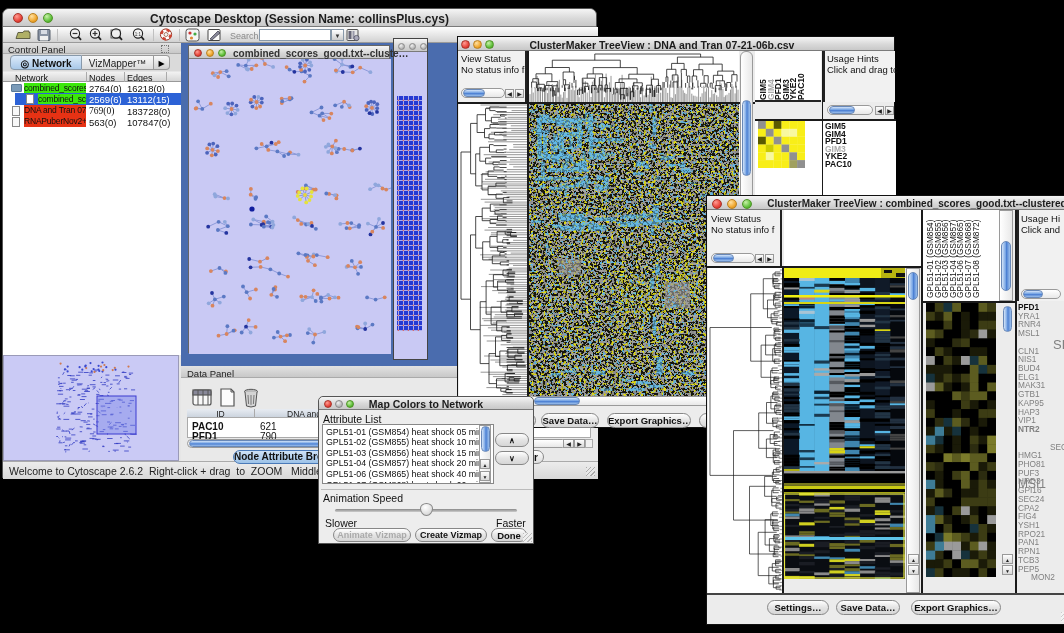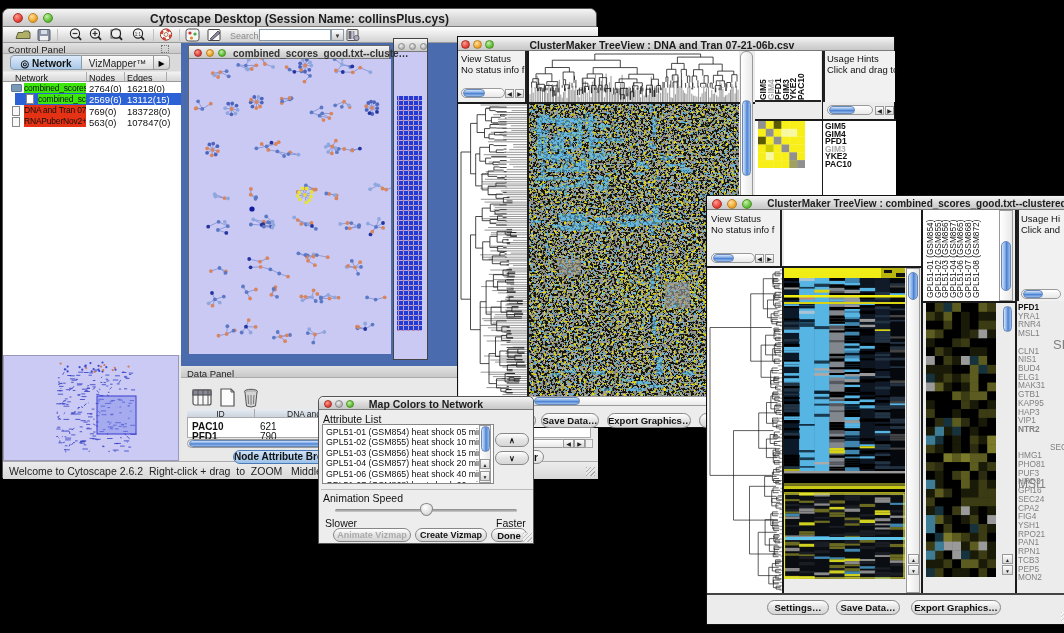--- a/index.html
+++ b/index.html
@@ -86,21 +86,21 @@
     <div class="abs" style="left:21px;top:73.5px;width:62px;height:10.5px;background:#3be80a;font-size:8.5px;color:#111;letter-spacing:-0.2px;white-space:nowrap;overflow:hidden;line-height:10.5px;">combined_scores_</div>
     <div class="lbl" style="left:86px;top:74px;font-size:9.5px;color:#111;">2764(0)</div>
     <div class="lbl" style="left:124px;top:74px;font-size:9.5px;color:#111;">16218(0)</div>
     <div class="abs" style="left:12px;top:84.3px;width:166px;height:11.3px;background:#2c62d6;"></div>
     <div class="abs" style="left:23px;top:85.3px;width:8px;height:10px;background:#fff;border:1px solid #888;"></div>
     <div class="abs" style="left:35px;top:84.8px;width:48px;height:10.5px;background:#3be80a;font-size:8.5px;color:#111;letter-spacing:-0.2px;white-space:nowrap;overflow:hidden;line-height:10.5px;">combined_sco</div>
     <div class="lbl" style="left:86px;top:85.3px;font-size:9.5px;color:#fff;">2569(6)</div>
     <div class="lbl" style="left:124px;top:85.3px;font-size:9.5px;color:#fff;">13112(15)</div>
     <div class="abs" style="left:9px;top:96.6px;width:8px;height:10px;background:#f8f8f8;border:1px solid #888;"></div>
     <div class="abs" style="left:21px;top:96.1px;width:62px;height:10.5px;background:#e63214;font-size:8.5px;color:#111;letter-spacing:-0.2px;white-space:nowrap;overflow:hidden;line-height:10.5px;">DNA and Tran 07</div>
-    <div class="lbl" style="left:86px;top:96.6px;font-size:9.5px;color:#111;">769(0)</div>
+    <div class="lbl" style="left:86px;top:96.6px;font-size:9.5px;color:#111;font-family:Liberation Serif, serif;">769(0)</div>
     <div class="lbl" style="left:124px;top:96.6px;font-size:9.5px;color:#111;">183728(0)</div>
     <div class="abs" style="left:9px;top:107.89999999999999px;width:8px;height:10px;background:#f8f8f8;border:1px solid #888;"></div>
     <div class="abs" style="left:21px;top:107.39999999999999px;width:62px;height:10.5px;background:#e63214;font-size:8.5px;color:#111;letter-spacing:-0.2px;white-space:nowrap;overflow:hidden;line-height:10.5px;">RNAPuberNov2+!</div>
     <div class="lbl" style="left:86px;top:107.89999999999999px;font-size:9.5px;color:#111;">563(0)</div>
     <div class="lbl" style="left:124px;top:107.89999999999999px;font-size:9.5px;color:#111;">107847(0)</div>
     <div class="abs" style="left:0;top:346px;width:176px;height:106px;background:#cacaf5;border:1px solid #9a9ab8;"><svg width="176" height="105" viewBox="0 0 176 105">
         <path d="M67.6 24.2h5.3M65.9 19.8h4.8M105.3 24.7l-3 0.5M53.9 21.8h1.9M97.7 28.7h4.3M120.6 67.8h2.2M125.8 44.6h4.2M53.3 55.6l-0.2 2.4M113.5 43.3h3.1M60.6 80.8h1.7M82.8 72.1h2.8M71.3 63.4h5.1M88.5 30.9h3.3M115.3 56.8h2.3M71 84.9h2.7M72.1 19.3h4.2M114.8 70.4h2.7M77.7 84.9h4.5M65.1 75l0.9 3M91.2 83.3h5.4M126 78h1.7M119.2 75.4h4.6M72.1 58h4.6M94.3 43.3h5.6M88.8 24.5h2.6M59.1 27.2h2.6M101 47.4h4.8M111.9 87.4h5M116.1 81.7h1.7M55.3 59.5l-0.9 1.6M123.8 62.2h1.9M98.8 73.6h2.5M76.3 85.3h5.5M116.1 90.1h4.6M82.2 68.4h4.1M59.5 44.8h2.7M96.7 50.1h4.5M85.2 16.9h3.8M89.9 14h4.6M79.5 66.1h4.1M59.4 63.4h5.8M61.3 82.1h5.9M58.9 81l-0.9 -0.7M64.8 73.1h3.7M82.3 72.8h5.4M65 32.3h3.1M55 30.4h4.5M67.2 78.9h4.2M74.1 38.8h2.4M89.2 76h2.4M67.1 26.3h2.6M123.5 49.9h1.7M55.2 34.7h3.7M67.1 56.9h4.5M101.6 23.1l2.6 0.3M55.1 27.4l-0.2 -2.3M54.5 86.8h4.1M69.1 86.6h1.8M66.6 58.1h5.5M111.1 66.7h5.8M59.1 86.6l1.8 -0.5M61.9 33.7h3.9M80.8 34.7h3.4M114.8 33.1h2.3M84.7 47.1l-0.5 -0.4M56 84.3l-0.3 1.9M124.3 49.9h1.6M120.2 95h4.6M106.2 58.8h2.6M98.3 90.6h2.2M110.4 95.1h1.5M106.6 58.2h3M92.2 65.9h2.8M106.5 72l1.1 -1.1M118.7 70.8h4.1M87.7 53.1h2.7M65.4 41h2M110.1 87.6h4.2M120.3 21.3h3.1M52.2 47.8h4.5M65.1 34.5l2.2 -1.8M118.4 16h1.9M61.6 48.1l2.9 0.4M96.9 21.9l1.3 -1M79.7 88.8h2.5M53.1 71.2h3.2M58.6 46.7l2 -2.1M103 38.9l1.8 0.9M52.2 80.5h1.8M117.6 69h2.2M54 28.3h1.7M69.2 87l-1.9 2.2M58.6 18.8l1.6 -2.7M90.4 15.2h2.3M61.1 83.9h5.7M116.9 68.4h3.1M96.1 34.1l-0.8 -1.4M65.9 22.9h5.3M53.1 34.7h3.7M60.8 42.9h2.9M69.9 55.8h2.1M116.8 24l-2.1 2.9M74 53.3l0.4 -2.3M72.8 27.9h5.9M103.1 82.5h5.5M84.6 19.2h3.3M67.9 74.1l2.6 -2.1M105.3 47.3h2M125.1 18.5h2.1M126.1 55.2h1.5M60.9 89.8h2.5M75.7 70.8l3 0.2M83 57.7h5.3M63.3 19.5h3.9M80.2 35.5h5.7M55.5 47.7h5.9M85.5 82.4h4.9M127.4 78.3h5.3M94.2 83.5l-1.5 0.5M68.8 34.5h2.6M124.5 47.3h3.1M73.6 56.2h4.6M103.4 51.6h2.7M95.6 39.7h2.8M105.6 72.8h3.6M75.3 86.7h3M103.9 36.3h1.6M56.5 27.3h2.1M105.8 45.3h3.4M89.1 67.9l2.3 1.3M117.7 16.5h4.7M59.5 50.2h5.8M62.5 14.2l-1.1 -1.6M119.8 84.9h5.5M97.7 58.7h4.9M95.6 75.6h4.3M108.8 24h5.5M92.2 38.4h3.3M108.8 94.1h5.9M74.2 16.2h5M56.9 32.3l-0.2 0.7M84.9 95.9l0.6 -1.2M104.3 95.4h1.5M75.9 87.1h5M92.5 59.7h3M115.5 51h1.7M67.5 57.3h2.9M124.2 91.1h2.9M82.9 32.3h3.1M97.8 39.6h1.6M92.8 34.4l2 2.3M78.4 93h5.5M80 50.1l2.3 -2.7M96.8 54.9h5.3M59.7 74.8l-1.5 -1M122.8 85.4l1 0.9M77.1 50.4l1.9 1.4M107.8 31.2l-2.1 2.1M112.8 51.8l0.3 -0.3M55.3 27.6h2.5M63.3 45.8h3.5M61.2 56.5l-1.5 1.4M101.4 19.1h4M98.4 90.1h1.7M58 48h2.8M124.8 17.1h4.3M77.2 37.9h4M110.8 72.9h3.9M55.9 62.9l-2.7 -2.2M93.7 45h2.4M114.7 44.1h4M60.3 93.8h5.5M77.8 33.2h5.5M71.7 23.4h2.3M106 28.2h2.6M73.2 39.1h2.9M86.1 58.1h2.1M109.1 69.2h3.4M83.3 64.8l2.6 0.3M102.2 30h2.2M88.7 33.5l2.5 -1.8M76.6 64.7h5.2M75.6 28.8h2.1M85.8 28.7h5.7M88.2 82.9h4.4M120 32.8h3.2M77.5 40.6h5M103.1 66h3M98.1 51.6l0.2 -0.2M117.9 46.2h3.1M75.7 75.7h2.4M69.9 30.2l-2.1 3M60.3 93.7h1.7M96.5 57.3l-2.6 -2.6M52.3 73h4.3M88.3 80h3.8M107.2 44.5h3.8M79.8 16.5h4.9M82.7 32.2h3.1M57.1 34.3l-0.4 0.4M74.3 51.5h1.7M91.7 47.5h3.4M65 90.4l1.3 -2.5M76.1 85.3h4.1M122.7 80l3 2.9M75.9 43.5h5M103.7 71h5.8M62.5 75h2.5M57.3 75.1h5.7M89.9 63.9l0.1 -1.4M111 19.8h4.9M83.2 29.9l1.8 -0.2M120.2 20.4h2.5M99.6 26.6h2.3M53.9 63.1h3.2M91.8 69.4l2.3 1.3M121.4 79.1l-0.4 -2M127 33.9h4.1M96.3 26.4h2.1M121.6 22.4h3.9M55.2 82.3l-0.7 -0.8M73.2 29h2.4M53.9 38.2h5.2M126.2 69.3h4.8M105.1 68.7l2.4 -2.4M61.8 95.2l-0.1 1.2M112.7 27.9h3M103.5 78.6l0.1 -1.4M85.9 77.8h4.2M84 60.9h4.6" stroke="#2a35c0" stroke-width="0.9" fill="none" opacity="0.85"></path>
         <circle cx="82.2" cy="12.1" r="1.1" fill="#d07a50"></circle>
         <circle cx="87.7" cy="15.3" r="1.1" fill="#3a4ad0"></circle>
         <circle cx="81.3" cy="10.4" r="1.1" fill="#3a4ad0"></circle>
@@ -1575,21 +1575,21 @@
     <div class="lbl" style="left:311px;top:289.12px;font-size:8.3px;font-weight:normal;color:#808080;">GPI16</div>
     <div class="lbl" style="left:311px;top:297.84000000000003px;font-size:8.3px;font-weight:normal;color:#808080;">SEC24</div>
     <div class="lbl" style="left:311px;top:306.56px;font-size:8.3px;font-weight:normal;color:#808080;">CPA2</div>
     <div class="lbl" style="left:311px;top:315.28000000000003px;font-size:8.3px;font-weight:normal;color:#808080;">FIG4</div>
     <div class="lbl" style="left:311px;top:324.0px;font-size:8.3px;font-weight:normal;color:#808080;">YSH1</div>
     <div class="lbl" style="left:311px;top:332.72px;font-size:8.3px;font-weight:normal;color:#808080;">RPO21</div>
     <div class="lbl" style="left:311px;top:341.44000000000005px;font-size:8.3px;font-weight:normal;color:#808080;">PAN1</div>
     <div class="lbl" style="left:311px;top:350.16px;font-size:8.3px;font-weight:normal;color:#808080;text-align:right;">RPN1</div>
     <div class="lbl" style="left:311px;top:358.88px;font-size:8.3px;font-weight:normal;color:#808080;">TCB3</div>
     <div class="lbl" style="left:311px;top:367.6px;font-size:8.3px;font-weight:normal;color:#808080;">PEP5</div>
-    <div class="lbl" style="left:311px;top:376.32px;font-size:8.3px;font-weight:normal;color:#808080;">MON2</div>
+    <div class="lbl" style="left:324px;top:376.32px;font-size:8.3px;font-weight:normal;color:#808080;">MON2</div>
     <div class="hline" style="left:0;top:397px;width:368px;height:1.5px;background:#444;"></div>
     <div class="abtn" style="left:60px;top:404px;width:62px;height:15px;line-height:14px;">Settings…</div>
     <div class="abtn" style="left:129px;top:404px;width:64px;height:15px;line-height:14px;">Save Data…</div>
     <div class="abtn" style="left:204px;top:404px;width:90px;height:15px;line-height:14px;">Export Graphics…</div>
     <div class="abs" style="right:2px;bottom:2px;width:10px;height:10px;background:repeating-linear-gradient(135deg,#ccc 0 1px,#f4f4f4 1px 3px);"></div>
   </div>
 <div class="win" style="left:318px;top:396px;width:216px;height:148px;background:#ededed;border-color:#555;border-radius:5px 5px 0 0;z-index:6;">
     <div class="tbar" style="height:13px;border-radius:5px 5px 0 0;"></div>
     <div class="tl red" style="left:5px;top:2.5px;width:8px;height:8px;"></div>
     <div class="tl gry" style="left:16px;top:2.5px;width:8px;height:8px;"></div>

